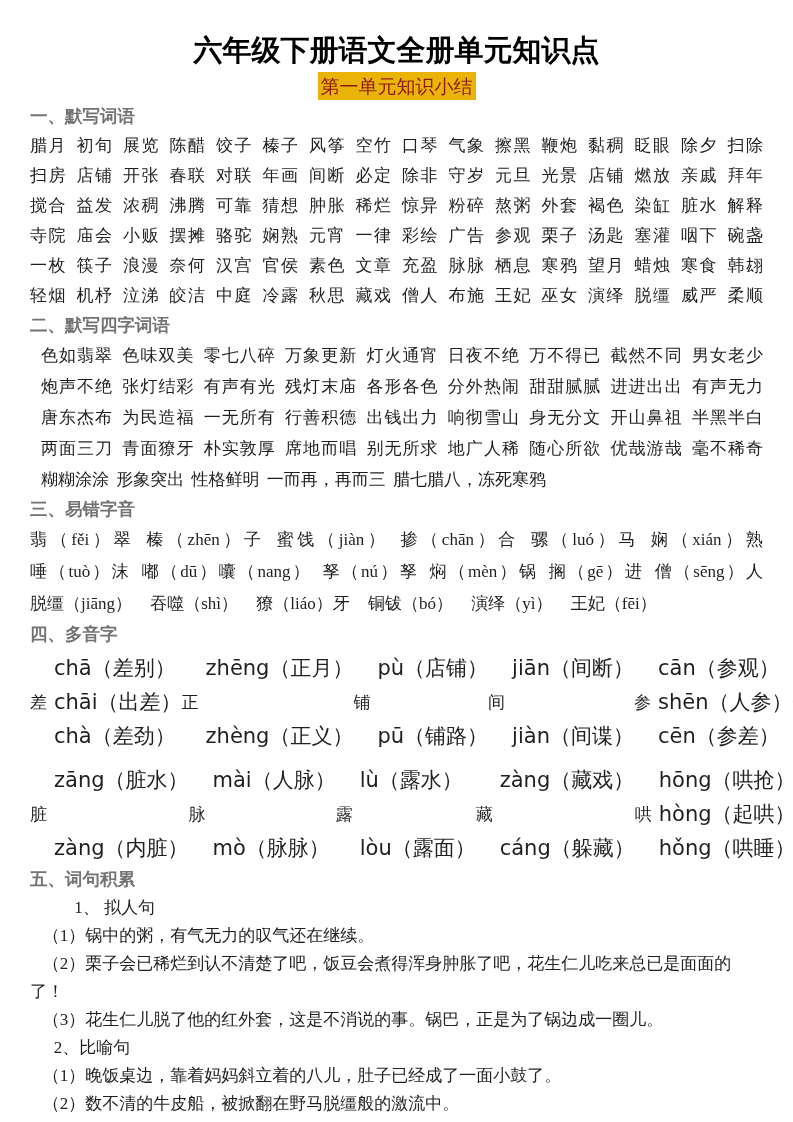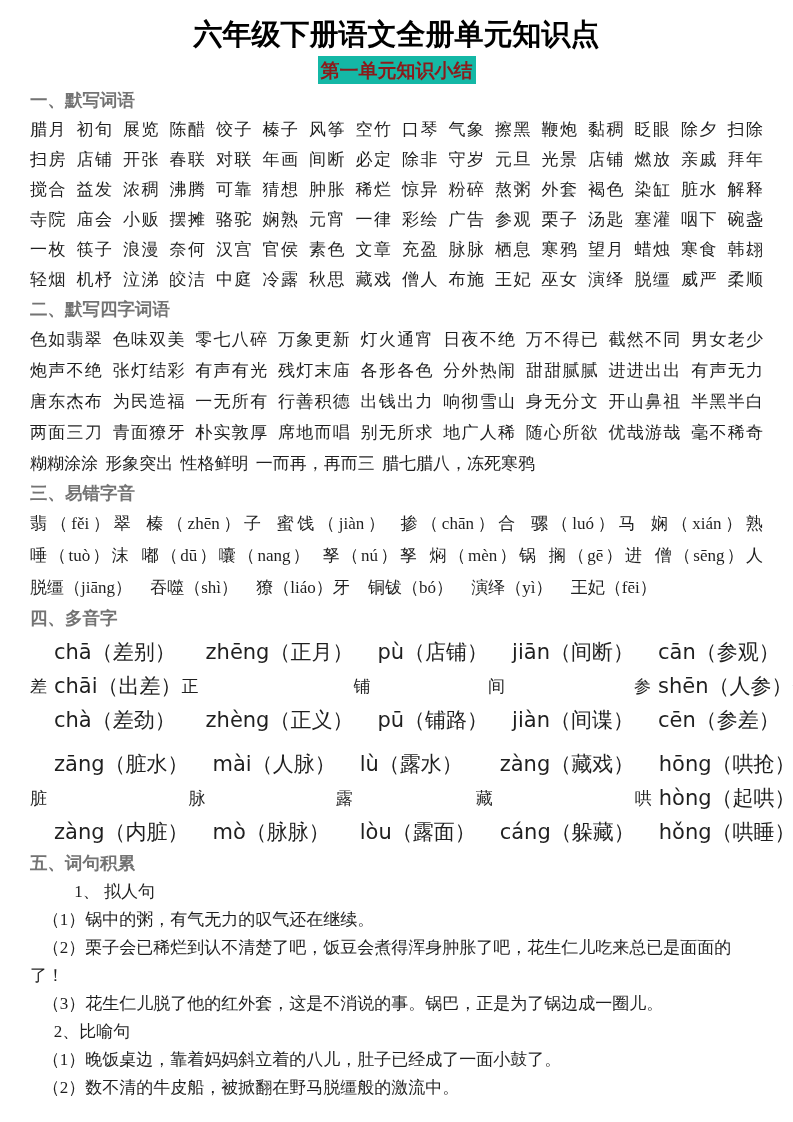--- a/index.html
+++ b/index.html
@@ -1,52 +1,52 @@
 <!DOCTYPE html>
 <html><head>
 <meta charset="utf-8">
 <style>
   html,body { margin:0; padding:0; background:#ffffff; }
   .page {
     position:relative;
     width:793px; height:1122px;
     box-sizing:border-box;
-    padding:14px 30px 0 30px;
+    padding:30px 30px 0 30px;
     background:#ffffff;
     font-family:"Liberation Serif", serif;
     color:#1f1f1f;
     overflow:hidden;
   }
   .title {
     text-align:center;
     font-size:29px;
     font-weight:bold;
     line-height:40px;
     color:#000;
     font-family:"DejaVu Sans", sans-serif;
   }
   .subtitle-line { text-align:center; line-height:28px; margin-top:2px; }
   .subtitle {
     display:inline-block;
-    background:#14b8a6;
+    background:#eab308;
     color:#8d1a1a;
     font-size:19px;
-    font-weight:bold;
+    font-weight:normal;
     padding:0 3px;
     font-family:"DejaVu Sans", sans-serif;
   }
   .sec-head {
     font-size:17.5px;
     font-weight:bold;
     color:#737373;
     line-height:29px;
     font-family:"DejaVu Sans", sans-serif;
   }
   .wrow { font-size:17px; line-height:30px; white-space:nowrap; }
-  .w2  { line-height:31px; }
+  .w2  { line-height:31px;margin-left:11px; }
   .w3  { line-height:32px; }
   .j {
     white-space:normal;
     text-align:justify;
     text-justify:inter-word;
     text-align-last:justify;
     word-spacing:4px;
   }
   .sp1 { word-spacing:5px; }
   .sp2 { word-spacing:3px; }

